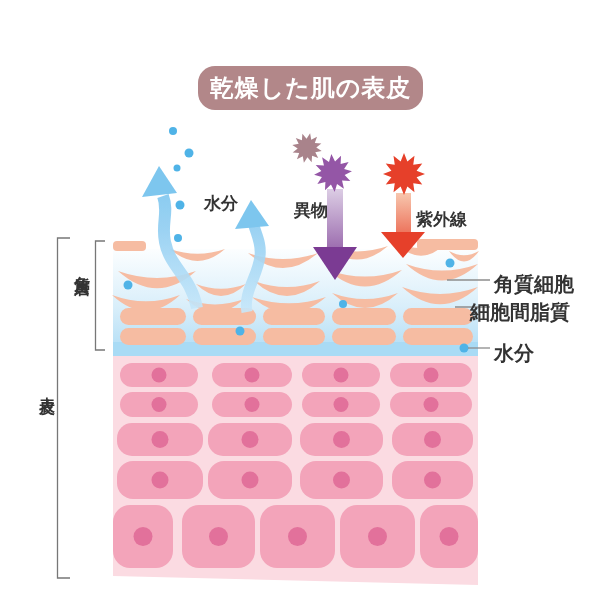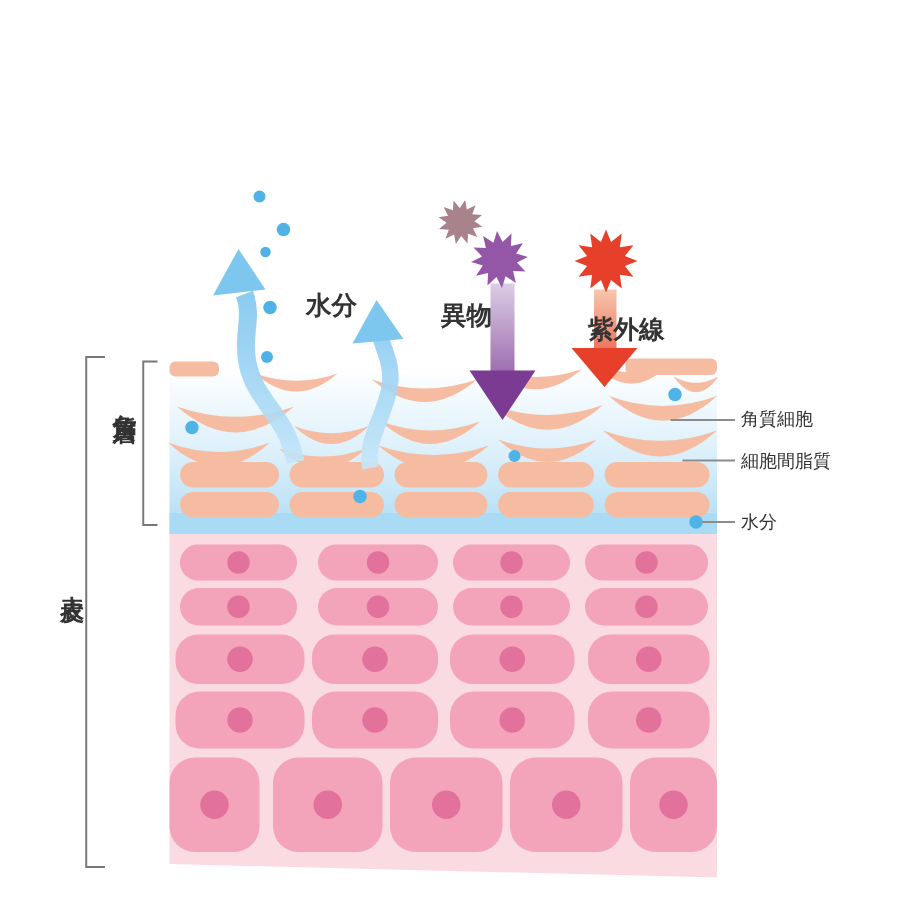--- a/index.html
+++ b/index.html
@@ -7,21 +7,21 @@
     position:relative;width:612px;height:612px;background:#ffffff;overflow:hidden;
     font-family:"Liberation Sans","DejaVu Sans",sans-serif;color:#333;
   }
   .art{position:absolute;left:0;top:0;}
   .title-badge{
     position:absolute;left:198px;top:66px;width:225px;height:44px;
     background:#B28789;border-radius:17px;display:flex;align-items:center;justify-content:center;
     color:#ffffff;font-size:24px;font-weight:700;letter-spacing:1px;
   }
   .lbl{position:absolute;font-size:17px;font-weight:600;color:#333;white-space:nowrap;}
-  .lbl-sm{position:absolute;font-size:12px;font-weight:400;color:#333;white-space:nowrap;}
+  .lbl-sm{position:absolute;font-size:20px;font-weight:700;color:#333;white-space:nowrap;}
   .lbl-v{
     position:absolute;font-size:16px;font-weight:600;color:#333;
     writing-mode:vertical-rl;text-orientation:upright;letter-spacing:2px;white-space:nowrap;
   }
 </style>
 </head>
 <body>
 
 <div class="canvas">
 
@@ -188,25 +188,28 @@
     </g>
 
     <path d="M70,238 H57.5 V578 H70" fill="none" stroke="#777" stroke-width="1.3"></path>
     <path d="M105,241 H95.5 V350 H105" fill="none" stroke="#777" stroke-width="1.3"></path>
 
     <path d="M447,280 H490" stroke="#8C8C8C" stroke-width="1.3"></path>
     <path d="M455,307 H490" stroke="#8C8C8C" stroke-width="1.3"></path>
     <path d="M468,348 H490" stroke="#8C8C8C" stroke-width="1.3"></path>
   </svg>
 
+  <div class="title-badge">
+    <span>乾燥した肌の表皮</span>
+  </div>
 
   <div class="lbl" style="left:204px;top:192px;">水分</div>
   <div class="lbl" style="left:294px;top:199px;">異物</div>
-  <div class="lbl" style="left:392px;top:208px;">紫外線</div>
+  <div class="lbl" style="left:416px;top:208px;">紫外線</div>
 
   <div class="lbl-sm" style="left:494px;top:271px;">角質細胞</div>
-  <div class="lbl-sm" style="left:494px;top:299px;">細胞間脂質</div>
+  <div class="lbl-sm" style="left:470px;top:299px;">細胞間脂質</div>
   <div class="lbl-sm" style="left:494px;top:340px;">水分</div>
 
   <div class="lbl-v" style="left:71px;top:263px;">角質層</div>
   <div class="lbl-v" style="left:36px;top:384px;">表皮</div>
 
 </div>
 
 </body></html>

